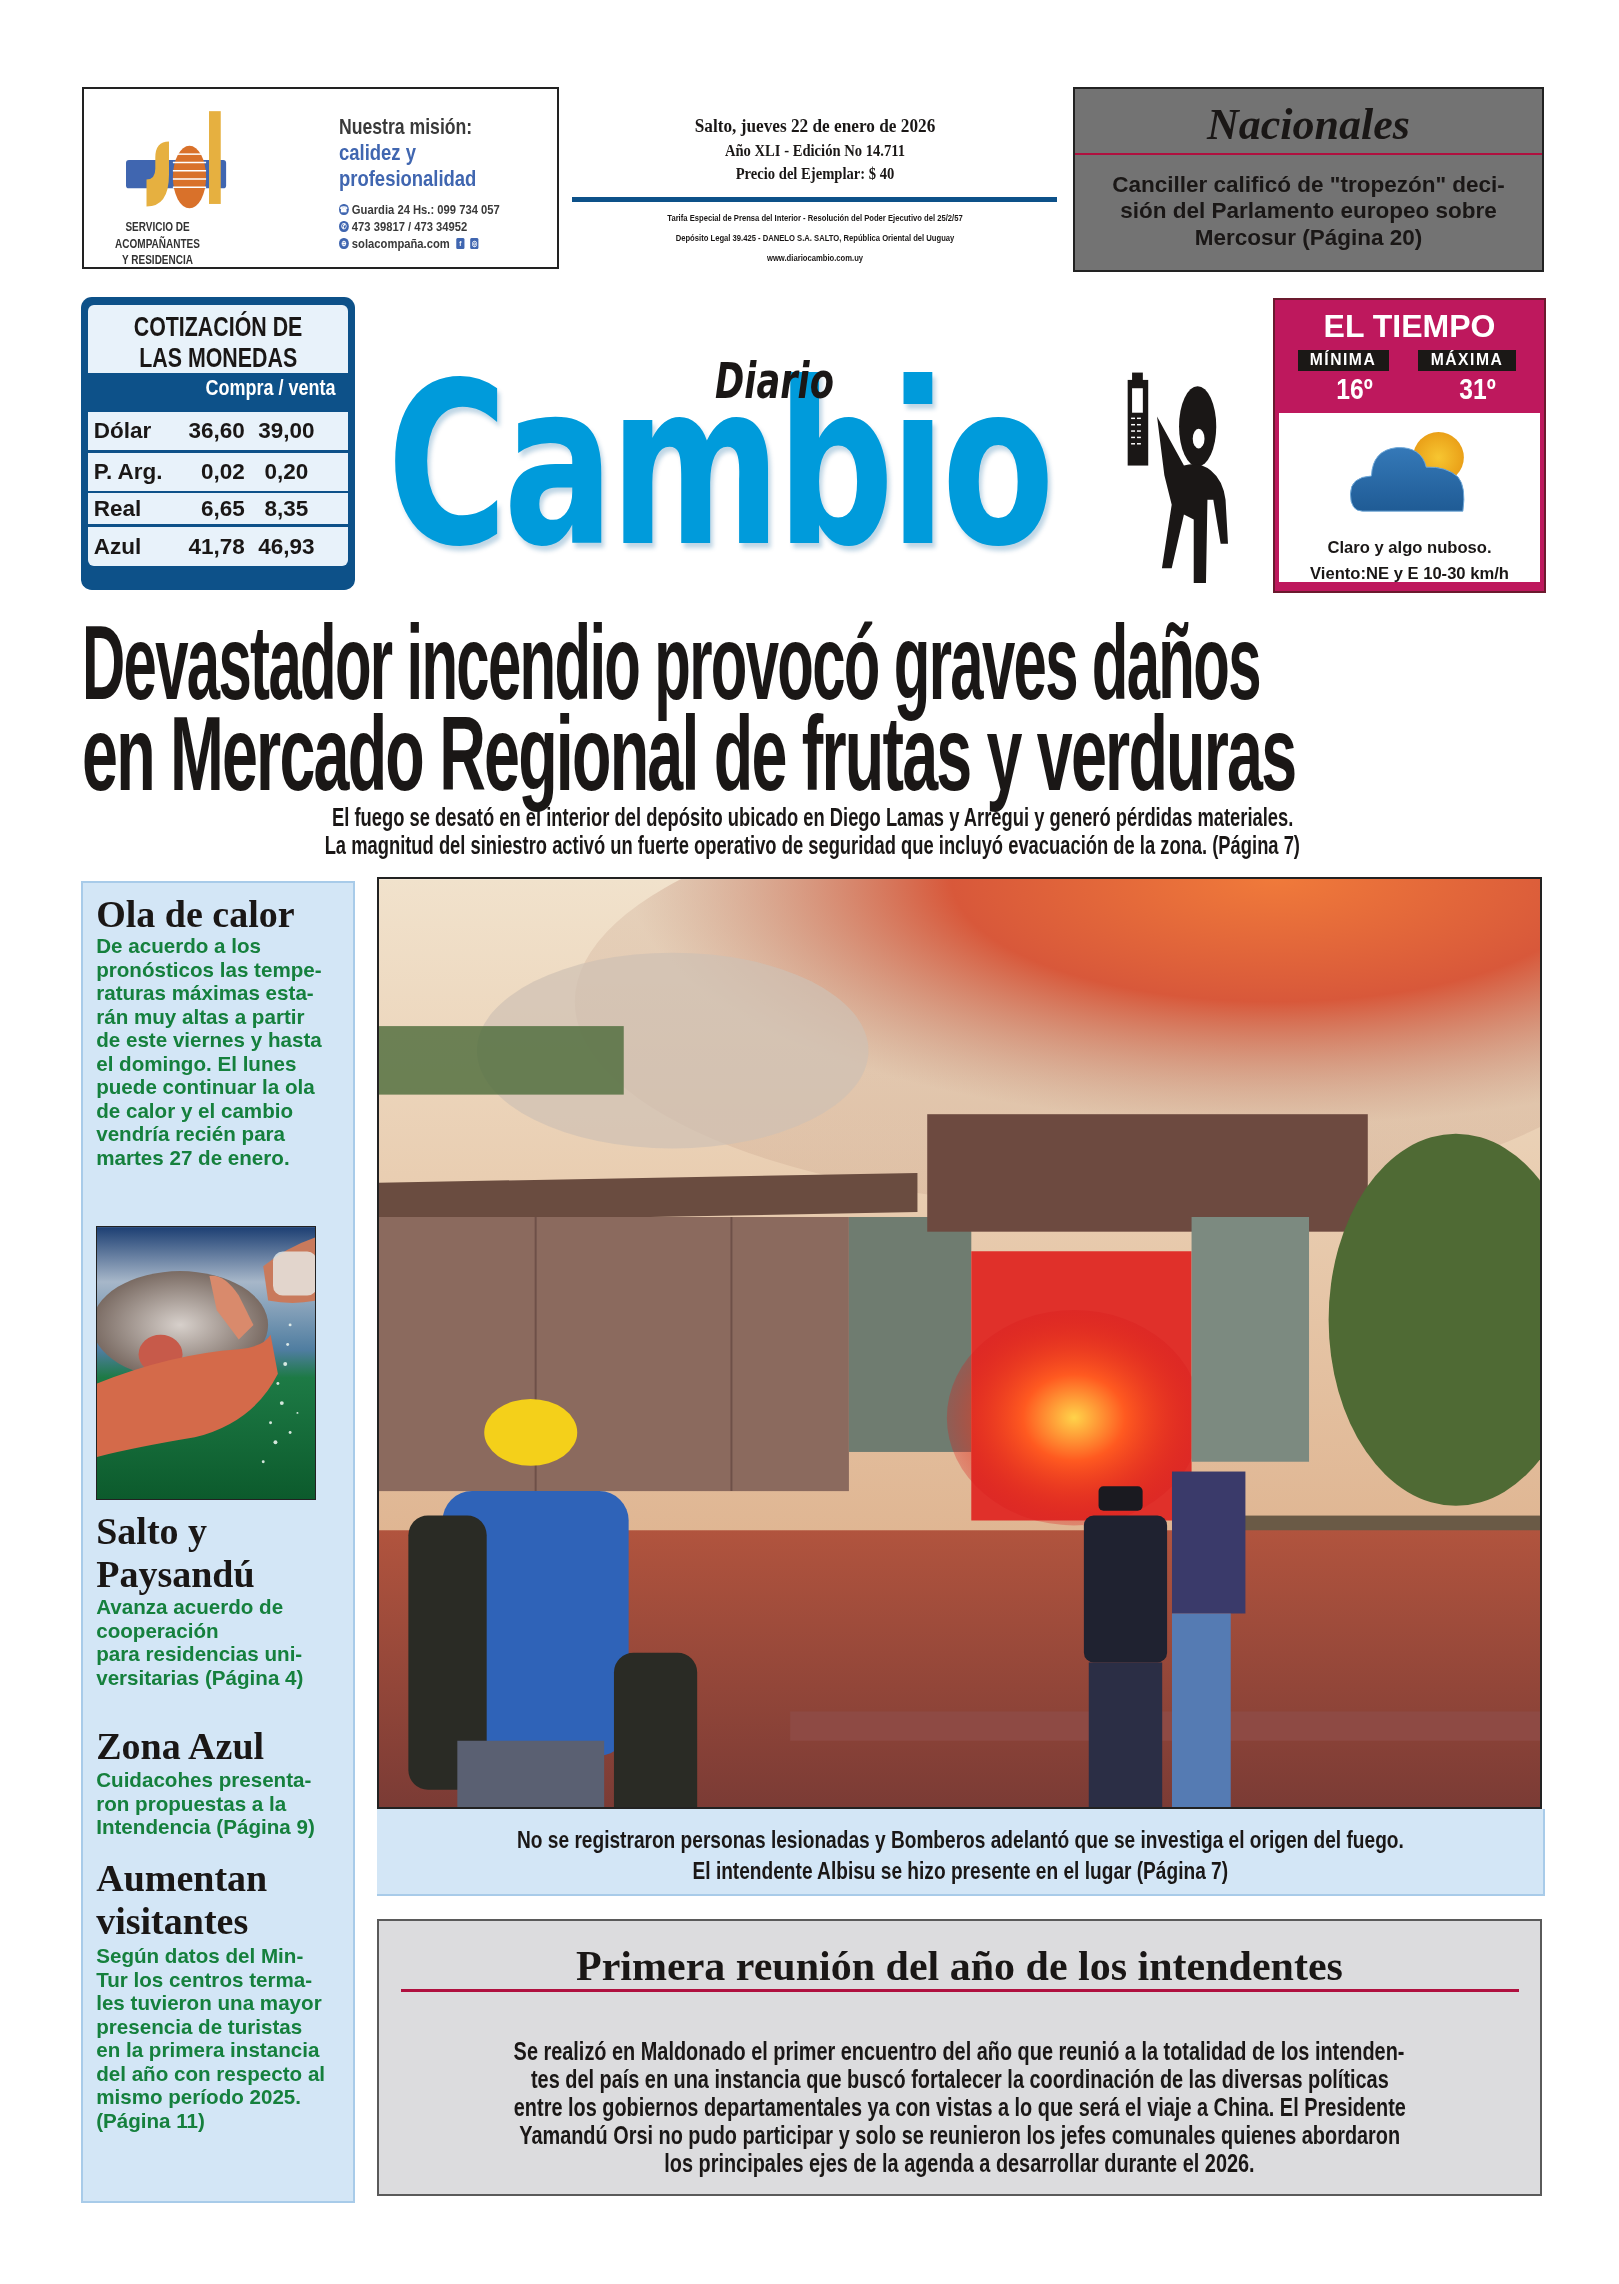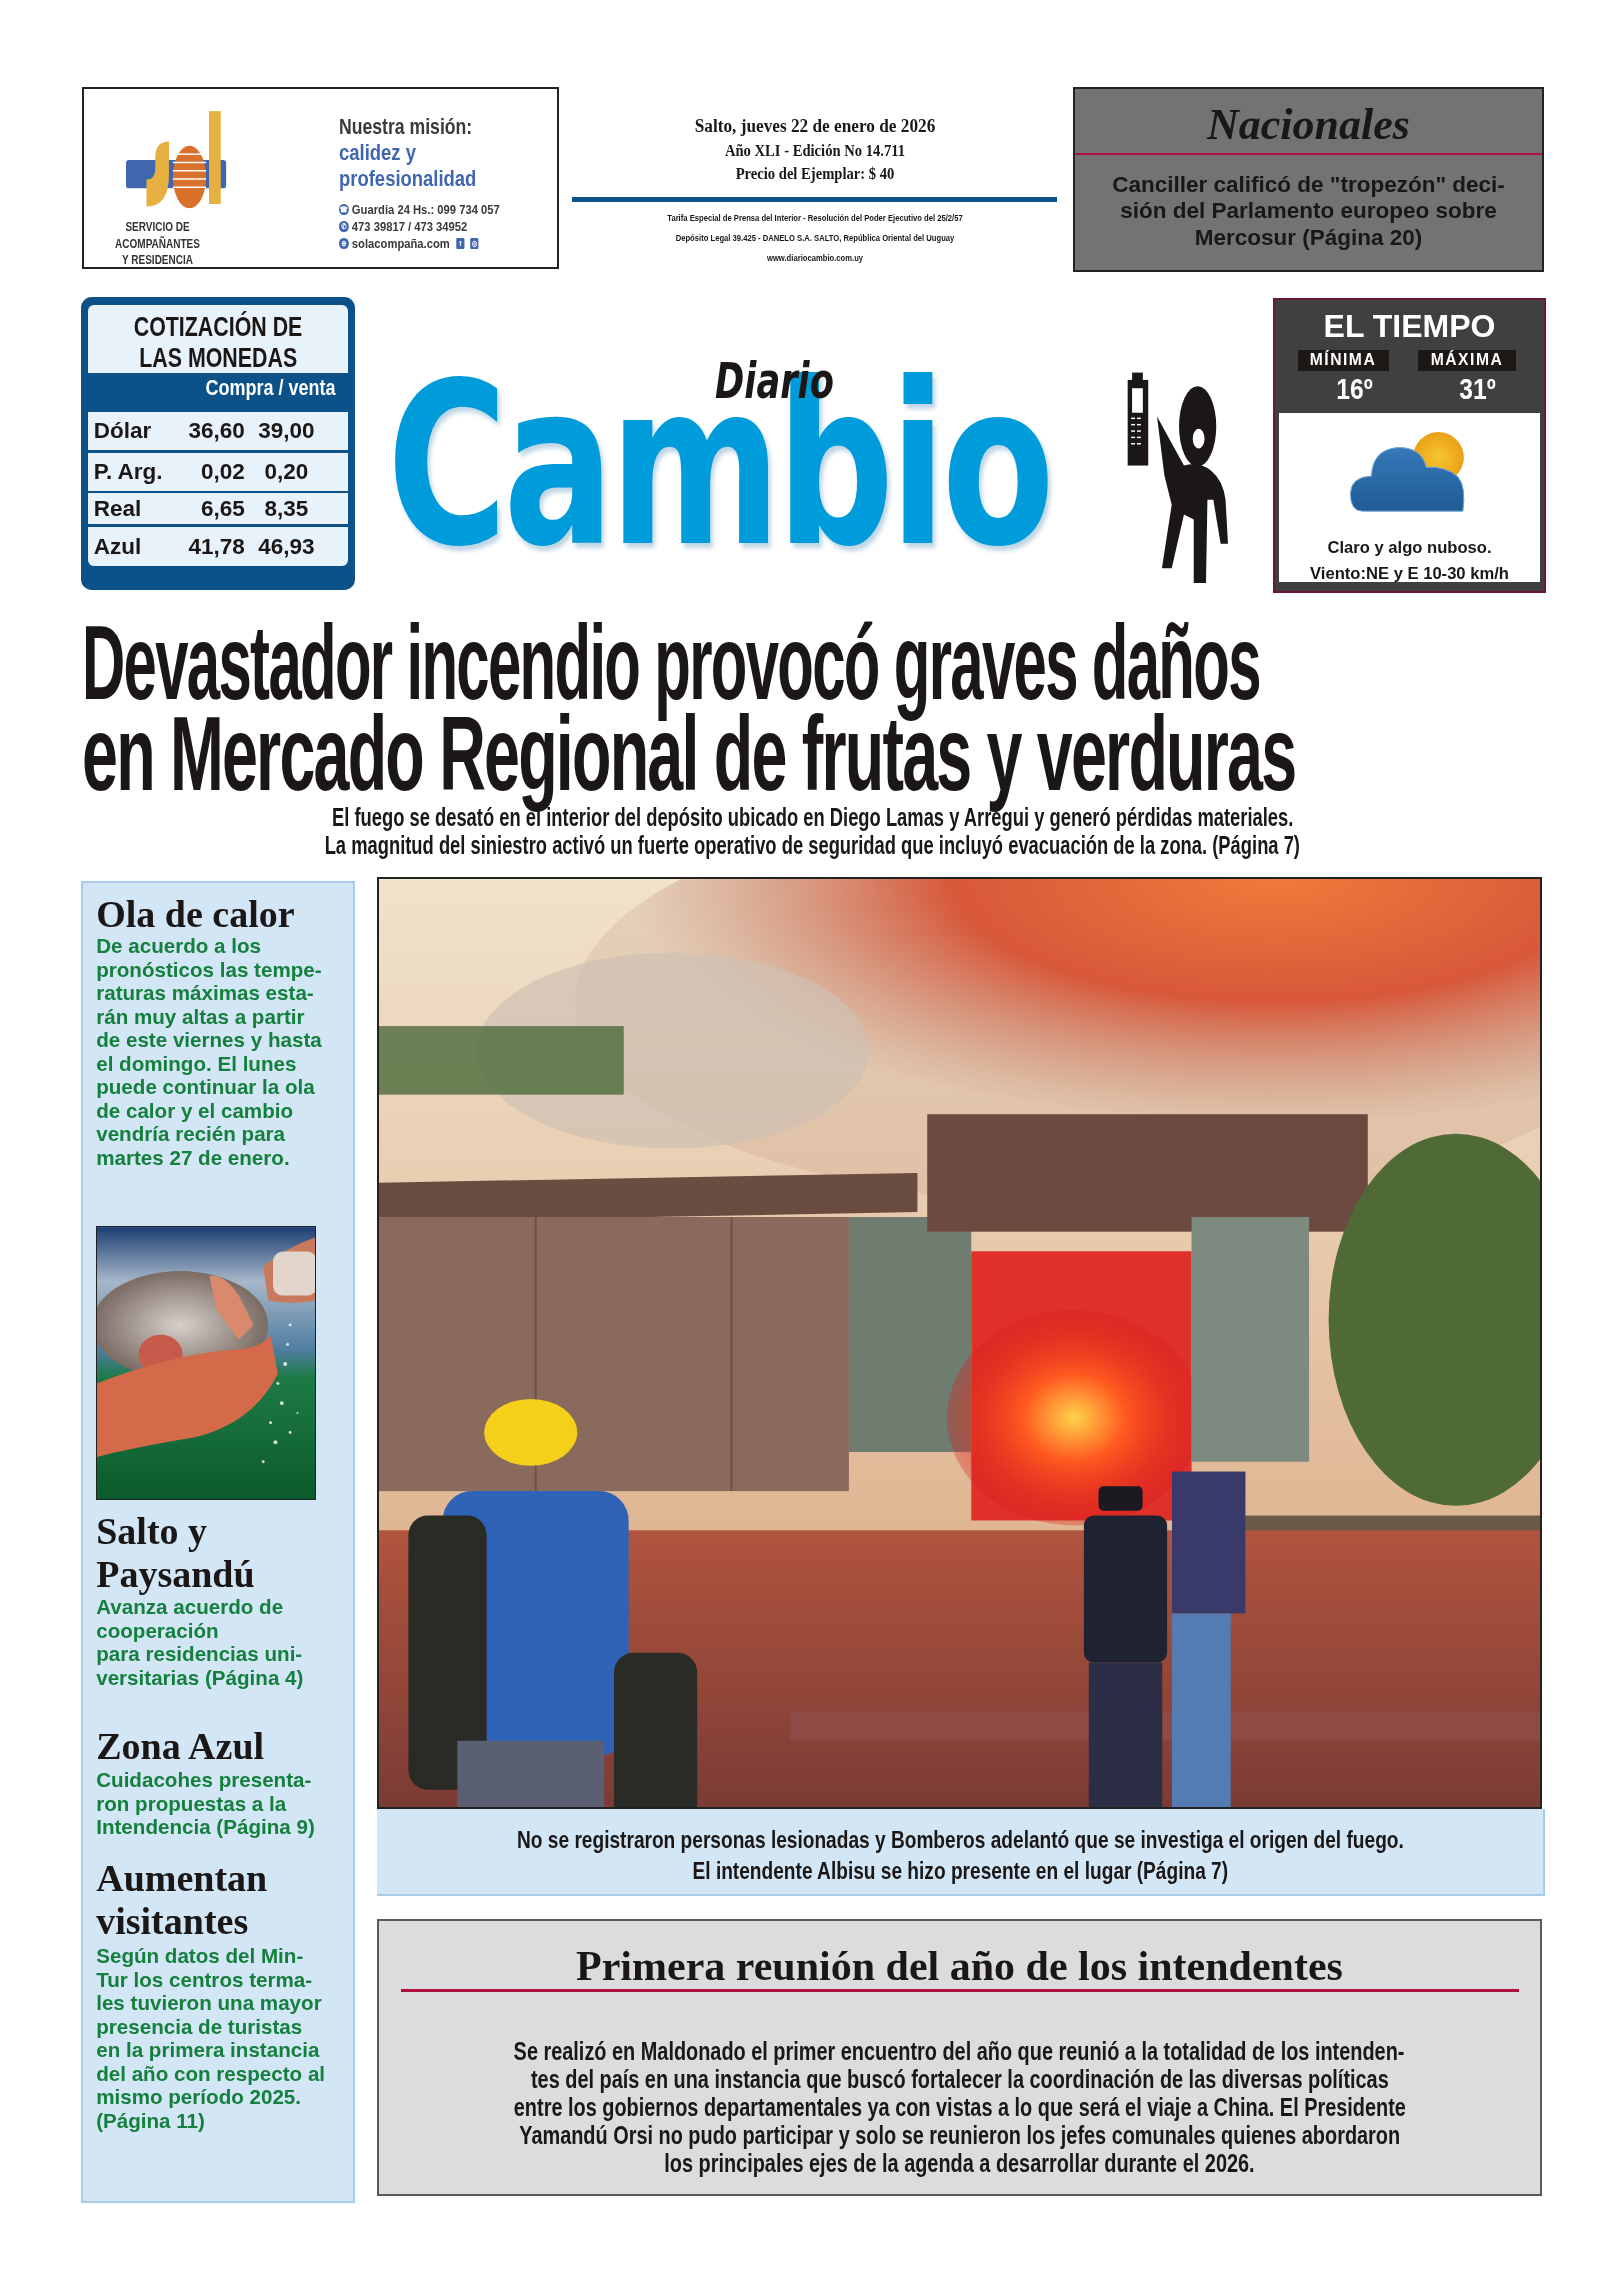--- a/index.html
+++ b/index.html
@@ -42,21 +42,21 @@
   #monedas .row .cbuy { width: 71px; text-align: right; }
   #monedas .row .csell { width: 83px; text-align: center; }
 
   
   #logo { left: 382px; top: 343px; width: 867px; height: 240px; }
   #logo .diario { position: absolute; left: 333px; top: 9.8px; font-family: "DejaVu Sans", sans-serif; font-weight: bold; font-style: italic; font-size: 49px; color: #1a1716; transform: scaleX(0.72); transform-origin: left top; }
   #logo .cambio { position: absolute; left: 4.9px; top: 4.9px; font-family: "DejaVu Sans", sans-serif; font-weight: bold; font-size: 225px; line-height: 235px; color: #009bdb; letter-spacing: -5.9px; transform: scaleX(0.73); transform-origin: left top; text-shadow: 3.9px 4.9px 4.9px rgba(0,90,150,0.25); white-space: nowrap; }
   #logo .figure { position: absolute; left: 743px; top: 9.8px; width: 113px; height: 230px; }
 
   
-  #tiempo { left: 1273px; top: 298px; width: 273px; height: 295px; background: #404040; border: 2px solid #6b1a2e; }
+  #tiempo { left: 1273px; top: 298px; width: 273px; height: 295px; background: #be185d; border: 2px solid #6b1a2e; }
   #tiempo .ttitle { position: absolute; left: 0; right: 0; top: 8.8px; text-align: center; color: #fff; font-weight: bold; font-size: 32px; line-height: 34px; }
   #tiempo .lbl { position: absolute; top: 50px; height: 20.6px; background: #1b1816; color: #fff; font-weight: bold; font-size: 15.7px; line-height: 20.6px; text-align: center; letter-spacing: 1.5px; }
   #tiempo .temp { position: absolute; top: 72px; color: #fff; font-weight: bold; font-size: 29px; line-height: 34px; transform: scaleX(0.85); }
   #tiempo .panel { position: absolute; left: 3.9px; right: 3.9px; top: 113px; height: 169px; background: #fff; }
   #tiempo .wdesc { position: absolute; left: 0; right: 0; top: 122px; text-align: center; font-weight: bold; font-size: 16.6px; line-height: 25.5px; color: #1a1716; }
   #tiempo .wicon { position: absolute; left: 69px; top: 14.7px; width: 132px; height: 93px; }
 
   
   #headline { left: 82px; top: 610px; width: 1464px; }
   .hl { font-family: "Liberation Sans", sans-serif; font-weight: bold; font-size: 105px; line-height: 105px; color: #1a1716; white-space: nowrap; transform-origin: left top; letter-spacing: -2.9px; }

